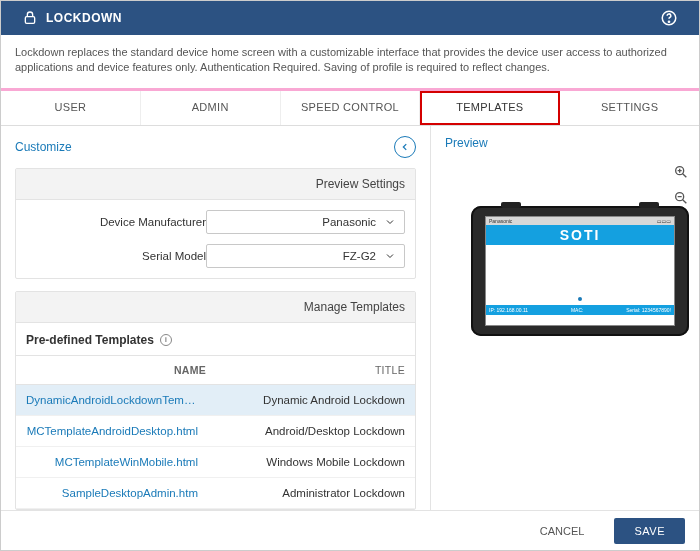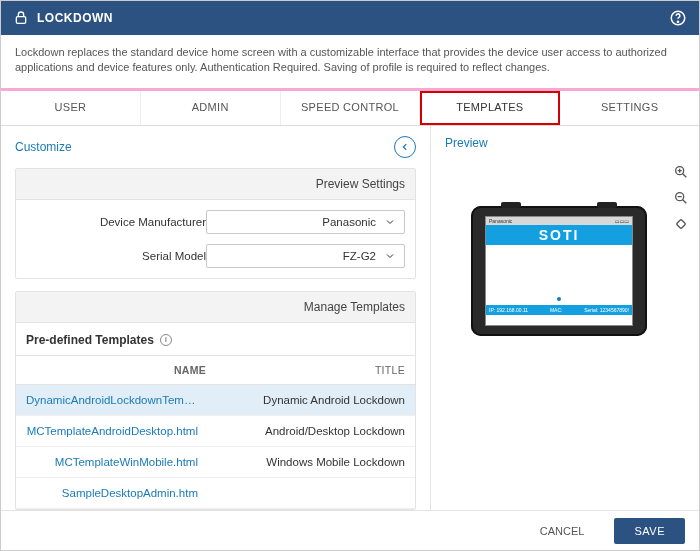--- a/index.html
+++ b/index.html
@@ -1,17 +1,17 @@
 <!DOCTYPE html>
 <html><head>
 <meta charset="utf-8">
 <style>
   * { box-sizing: border-box; margin: 0; padding: 0; }
   body { font-family: "Segoe UI", Arial, sans-serif; font-size: 12px; color: #333; background: #fff; width: 700px; height: 551px; overflow: hidden; border: 1px solid #ccc; position: relative; }
-  .header { background: #2c5282; color: #fff; height: 34px; display: flex; align-items: center; padding: 0 12px; justify-content: space-between; }
+  .header { background: #2c5282; color: #fff; height: 34px; display: flex; align-items: center; padding: 0 21px; justify-content: space-between; }
   .header-left { display: flex; align-items: center; gap: 8px; }
   .header-title { font-weight: 600; font-size: 12px; letter-spacing: .5px; }
   .logo-icon { width: 16px; height: 16px; }
   .help-icon { width: 18px; height: 18px; }
   .desc { padding: 10px 14px 12px 14px; font-size: 11px; color: #555; line-height: 1.4; border-bottom: 3px solid #f9a8d4; }
   .tabs { display: flex; border-bottom: 1px solid #ddd; }
   .tab { flex: 1; text-align: center; padding: 10px 0; font-size: 11px; color: #555; letter-spacing: .3px; cursor: pointer; border-right: 1px solid #eee; }
   .tab:last-child { border-right: none; }
   .tab.active { color: #333; border-bottom: 2px solid #2c5282; font-weight: 500; }
   .tab.highlight { outline: 2px solid #d40000; outline-offset: -2px; }
@@ -36,21 +36,21 @@
   .info-dot { width: 12px; height: 12px; border: 1px solid #888; border-radius: 50%; display: inline-flex; align-items: center; justify-content: center; font-size: 8px; color: #888; }
   .tbl-head { display: flex; padding: 8px 10px; font-size: 10.5px; color: #666; letter-spacing: .3px; border-bottom: 1px solid #e3e3e3; }
   .col-name { width: 180px; font-weight: bold; }
   .col-title { flex: 1; }
   .tbl-row { display: flex; padding: 9px 10px; font-size: 11.5px; border-bottom: 1px solid #f0f0f0; cursor: pointer; align-items: center; }
   .tbl-row.sel { background: #e2eef7; }
   .tbl-row .nm { width: 180px; color: #1a7ab8; white-space: nowrap; overflow: hidden; text-overflow: ellipsis; padding-right: 8px; }
   .tbl-row .tt { flex: 1; color: #333; }
   .right-tools { position: absolute; top: 38px; right: 10px; display: flex; flex-direction: column; gap: 10px; }
   .tool-ic { width: 16px; height: 16px; color: #555; cursor: pointer; }
-  .device { position: absolute; top: 80px; left: 40px; width: 176px; height: 130px; background: #2a2a2a; border-radius: 10px; padding: 10px 14px; box-shadow: inset 0 0 0 2px #111; }
+  .device { position: absolute; top: 80px; left: 40px; width: 218px; height: 130px; background: #2a2a2a; border-radius: 10px; padding: 10px 14px; box-shadow: inset 0 0 0 2px #111; }
   .device::before, .device::after { content: ""; position: absolute; top: -4px; width: 20px; height: 6px; background: #222; border-radius: 2px; }
   .device::before { left: 30px; }
   .device::after { right: 30px; }
   .screen { width: 100%; height: 100%; background: #fff; border: 1px solid #888; position: relative; overflow: hidden; font-size: 6px; }
   .scr-top { height: 8px; background: #d8d8d8; display:flex; align-items:center; padding:0 3px; color:#333; font-size:5px; justify-content:space-between;}
   .scr-brand { background: #14a0e0; color: #fff; text-align: center; font-weight: 700; font-size: 14px; letter-spacing: 2px; padding: 2px 0; }
   .scr-mid { height: 60px; background: #fff; position: relative; }
   .dot { position:absolute; bottom:4px; left:50%; transform:translateX(-50%); width:4px; height:4px; background:#1a7ab8; border-radius:50%; }
   .scr-bot { background: #14a0e0; color:#fff; font-size:5px; padding:2px 3px; display:flex; justify-content:space-between; }
   .scr-bot span { white-space:nowrap; }
@@ -152,20 +152,21 @@
       <div class="tbl-row">
         <div class="nm">MCTemplateAndroidDesktop.html</div>
         <div class="tt">Android/Desktop Lockdown</div>
       </div>
       <div class="tbl-row">
         <div class="nm">MCTemplateWinMobile.html</div>
         <div class="tt">Windows Mobile Lockdown</div>
       </div>
       <div class="tbl-row">
         <div class="nm">SampleDesktopAdmin.htm</div>
+        <div class="tt">Administrator Lockdown</div>
       </div>
     </div>
   </div>
 
   <div class="right">
     <div class="panel-head right-head">
       <span class="panel-title">Preview</span>
     </div>
     <div class="right-tools">
       <span>

